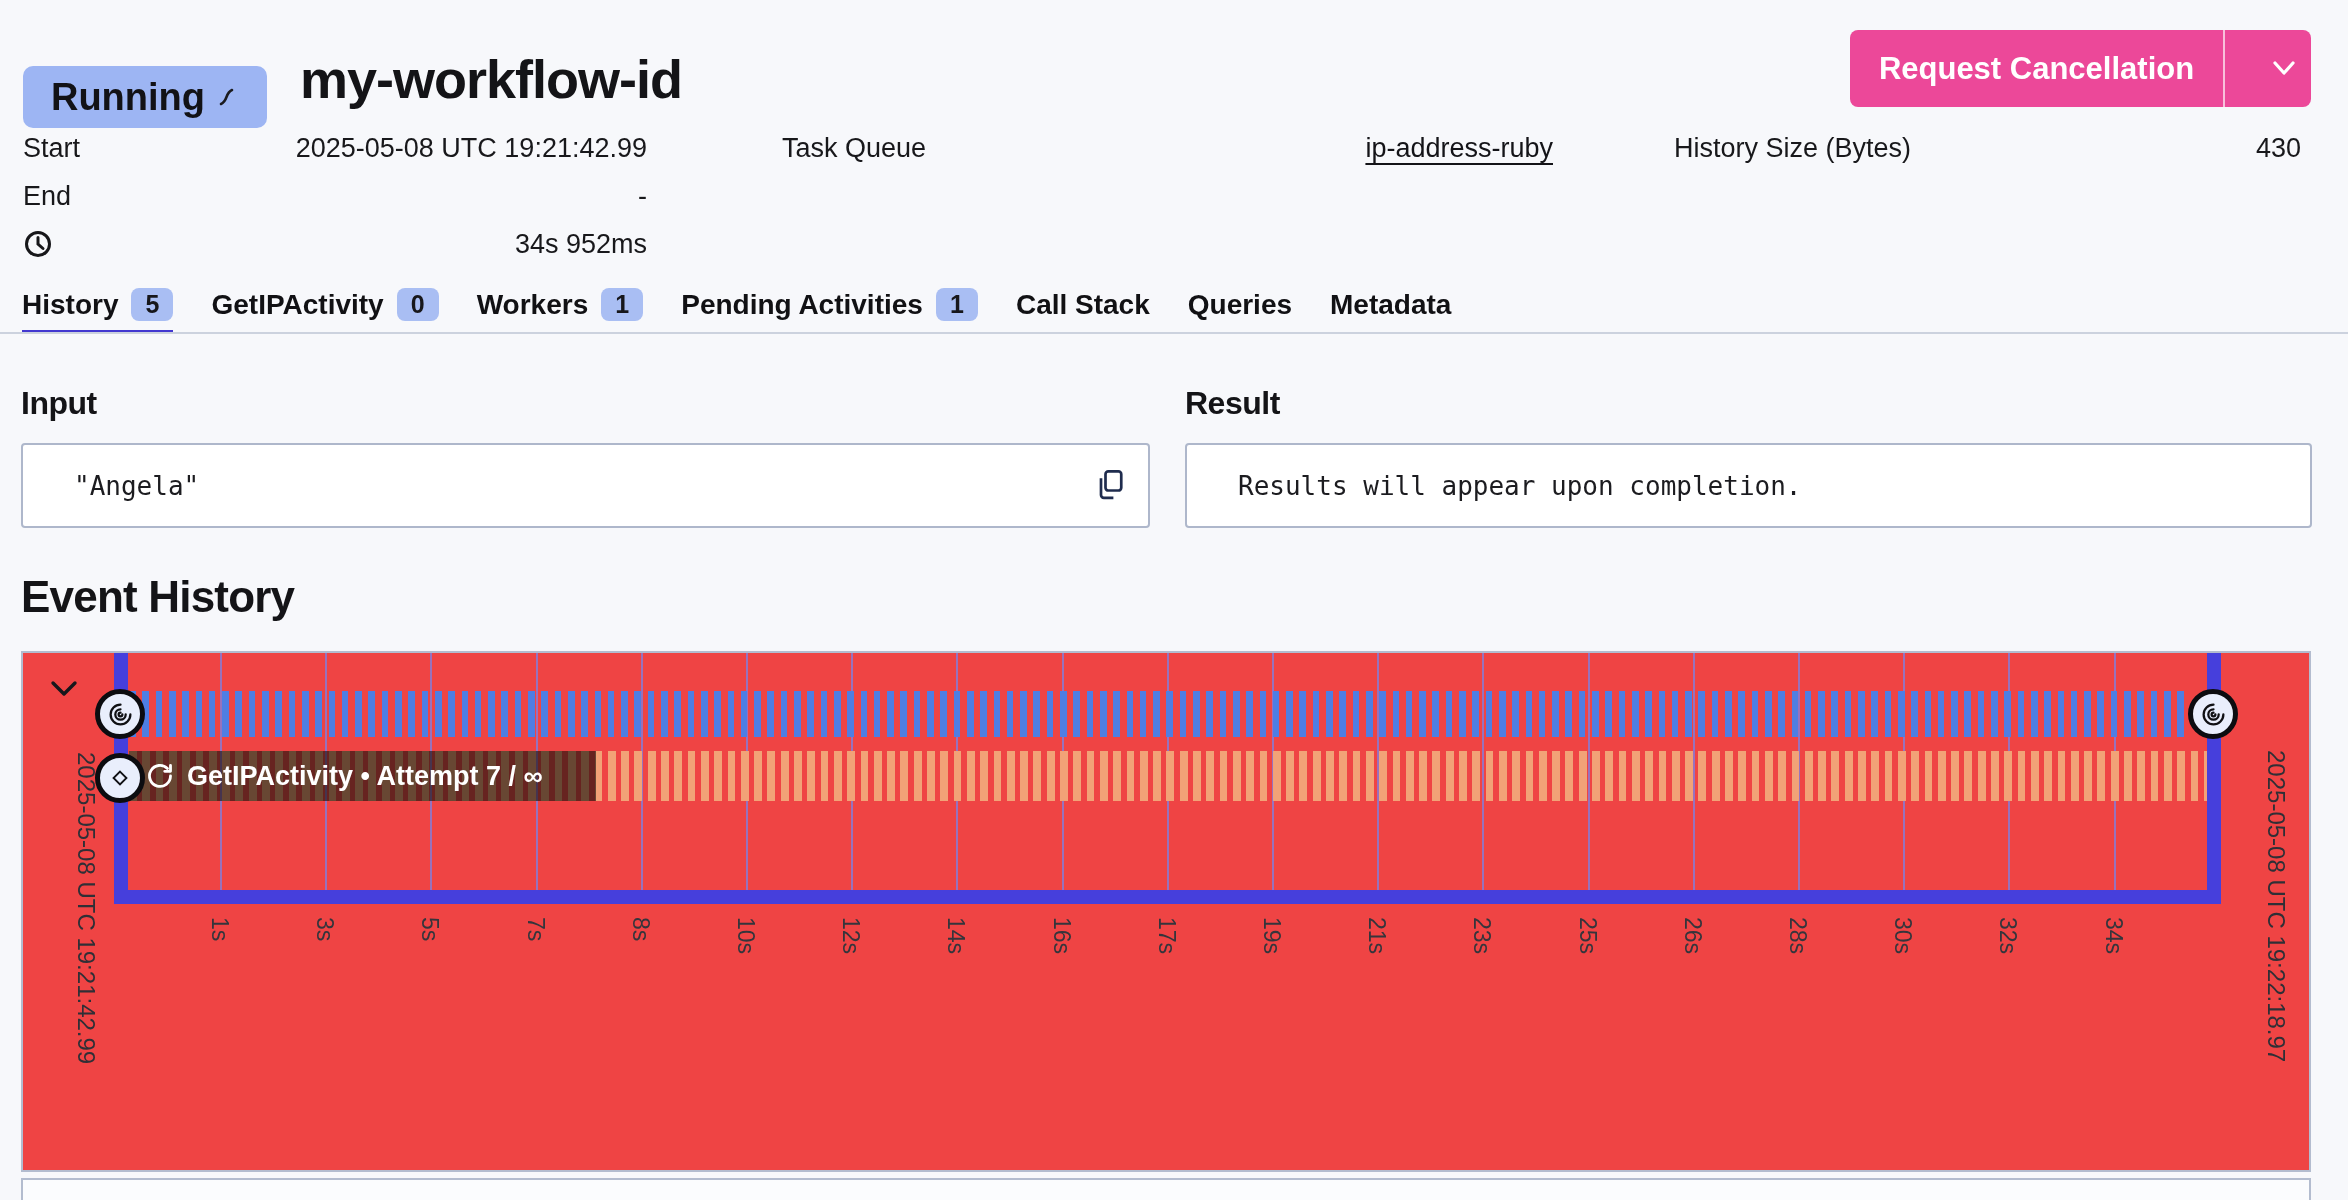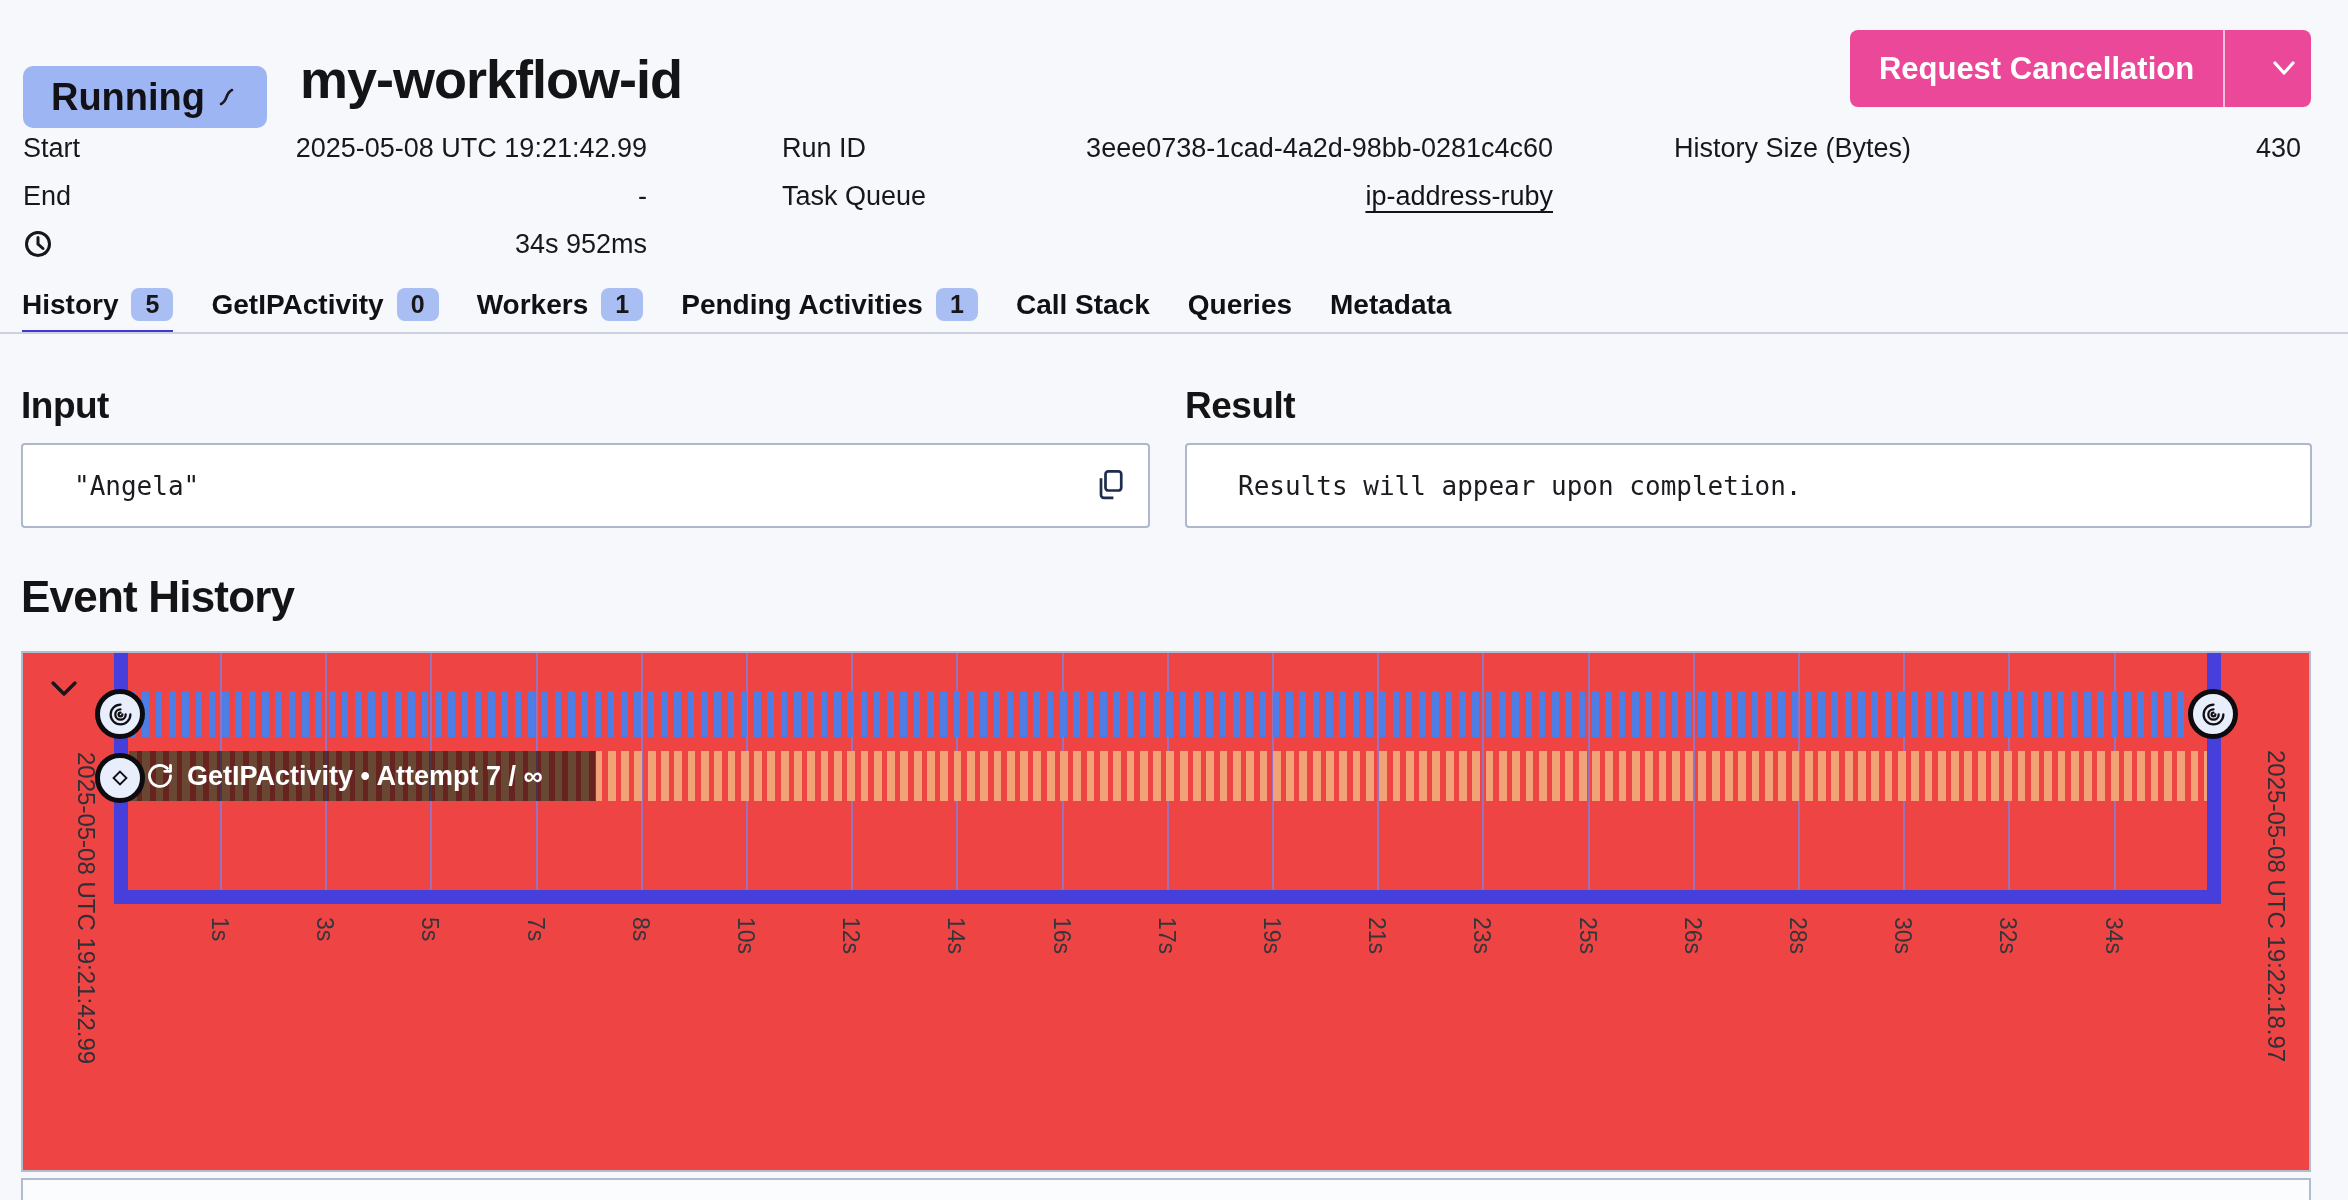--- a/index.html
+++ b/index.html
@@ -33,21 +33,21 @@
   .tab-bar { position:absolute; left:22px; top:288px; display:flex; align-items:center; gap:38px; }
   .tab { display:flex; align-items:center; gap:13px; font-size:28px; font-weight:600; color:#111114;
     padding-bottom:12px; cursor:pointer; position:relative; }
   .tab .tab-badge { background:#a9bef3; color:#17171b; font-size:25px; font-weight:600;
     min-width:42px; height:33px; padding:0 11px; border-radius:8px;
     display:flex; align-items:center; justify-content:center; }
   .tab.active::after { content:""; position:absolute; left:0; right:0; bottom:0; height:3px; background:#4338d0; }
   .tab-divider { position:absolute; left:0; top:332px; width:2348px; height:2px; background:#ccd2de; }
 
   
-  .section-h { position:absolute; font-size:37px; font-weight:700; letter-spacing:-0.5px; color:#141417; }
+  .section-h { position:absolute; font-size:32px; font-weight:700; letter-spacing:-0.5px; color:#141417; }
   .io-box { position:absolute; top:443px; height:85px; background:#ffffff;
     border:2px solid #aeb7cb; border-radius:4px; display:flex; align-items:center; }
   .io-box .code { font-family:"DejaVu Sans Mono", monospace; font-size:26px; color:#1c1c20; padding-left:51px; }
   .copy-btn { position:absolute; right:22px; top:50%; transform:translateY(-50%); cursor:pointer; }
 
   
   .eh-heading { position:absolute; left:21px; top:572px; font-size:44px; font-weight:700; letter-spacing:-0.8px; color:#141417; }
   .tl-panel { position:absolute; left:21px; top:651px; width:2290px; height:521px;
     background:#ef4444; border:2px solid #b3bccf; }
   .tl-next-panel { position:absolute; left:21px; top:1178px; width:2290px; height:40px;
@@ -116,24 +116,20 @@
           <circle cx="15" cy="15" r="11.5"></circle>
           <path d="M15 8.5 V15 L20 19.5"></path>
         </svg>
       </span>
       <span class="val">34s 952ms</span>
     </div>
   </div>
 
   <div class="detail-col col-2">
     <div class="detail-row">
-      <span class="lbl">Run ID</span>
-      <span class="val">3eee0738-1cad-4a2d-98bb-0281c4c60</span>
-    </div>
-    <div class="detail-row">
       <span class="lbl">Task Queue</span>
       <span class="val link">ip-address-ruby</span>
     </div>
   </div>
 
   <div class="detail-col col-3">
     <div class="detail-row">
       <span class="lbl">History Size (Bytes)</span>
       <span class="val">430</span>
     </div>

